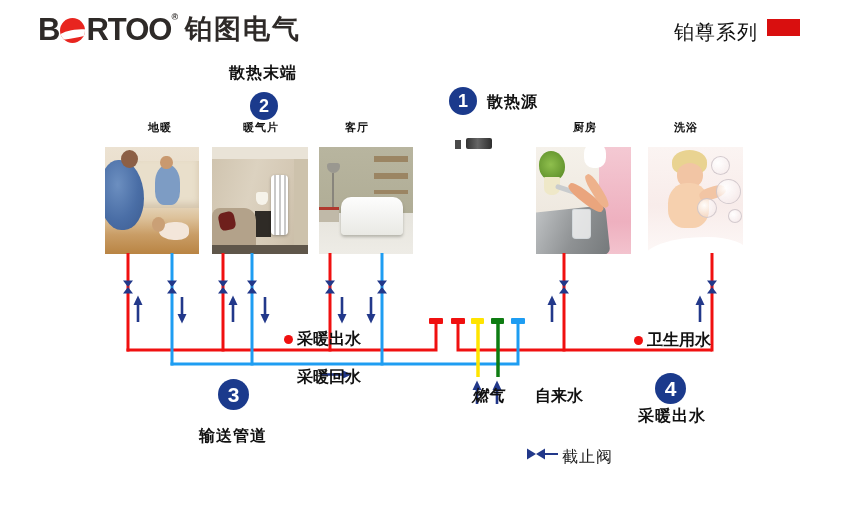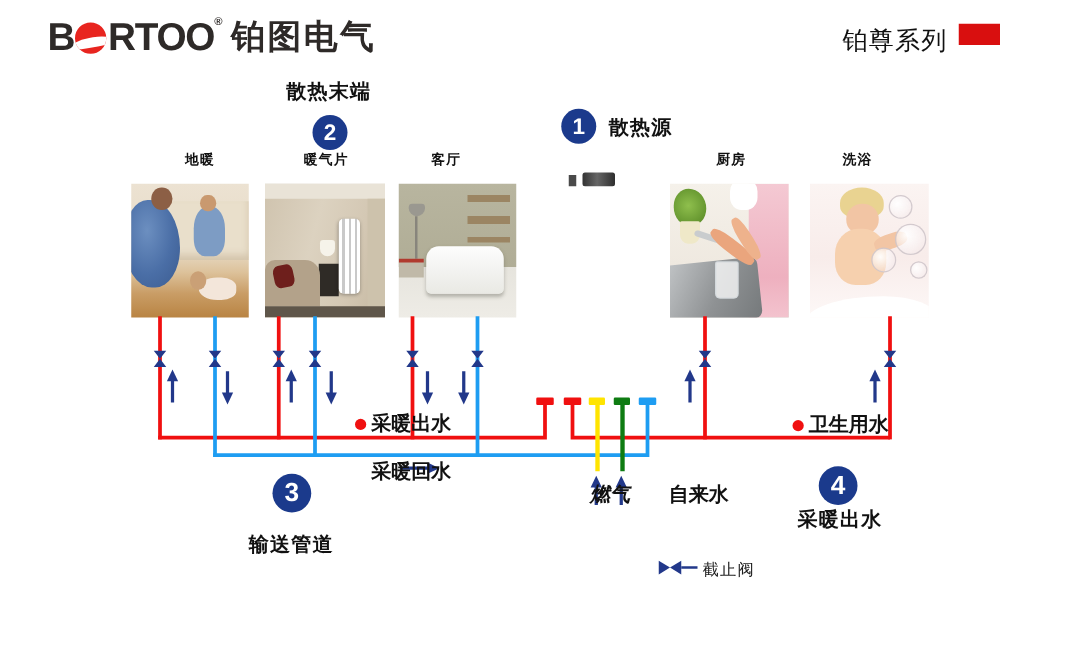--- a/index.html
+++ b/index.html
@@ -91,21 +91,21 @@
   .panel-display{margin-left:7px;font-family:"DejaVu Sans Mono","Liberation Mono",monospace;
     font-size:8px;font-weight:700;color:#27e2d8;letter-spacing:1px;text-shadow:0 0 2px #27e2d8;}
   .panel-knob{width:8px;height:8px;border:1.5px solid #27e2d8;border-radius:50%;margin-left:9px;box-shadow:0 0 2px #27e2d8;}
   .panel-ico{width:4px;height:5px;background:#27e2d8;margin-left:6px;box-shadow:0 0 2px #27e2d8;}
   .stub{position:absolute;top:318px;height:6px;border-radius:1px;}
   
   .pipe-lbl{position:absolute;display:flex;align-items:center;font-size:16px;font-weight:600;color:#111;white-space:nowrap;padding-left:32px;}
   .red-dot{display:inline-block;width:9px;height:9px;border-radius:50%;background:#f01010;margin-right:4px;}
   
   .note{position:absolute;left:97px;top:446px;font-size:13.5px;font-weight:500;color:#1c1c1c;letter-spacing:.5px;}
-  .legend-lbl{position:absolute;left:562px;top:447px;font-size:13px;font-weight:500;color:#1c1c1c;letter-spacing:1px;}
+  .legend-lbl{position:absolute;left:562px;top:447px;font-size:16px;font-weight:500;color:#1c1c1c;letter-spacing:1px;}
   .pipes{position:absolute;left:0;top:0;pointer-events:none;}
 </style>
 </head>
 <body>
 
 <div id="canvas">
 
   <div class="logo">
     <span class="logo-latin">B</span>
     <span class="logo-o"></span>

